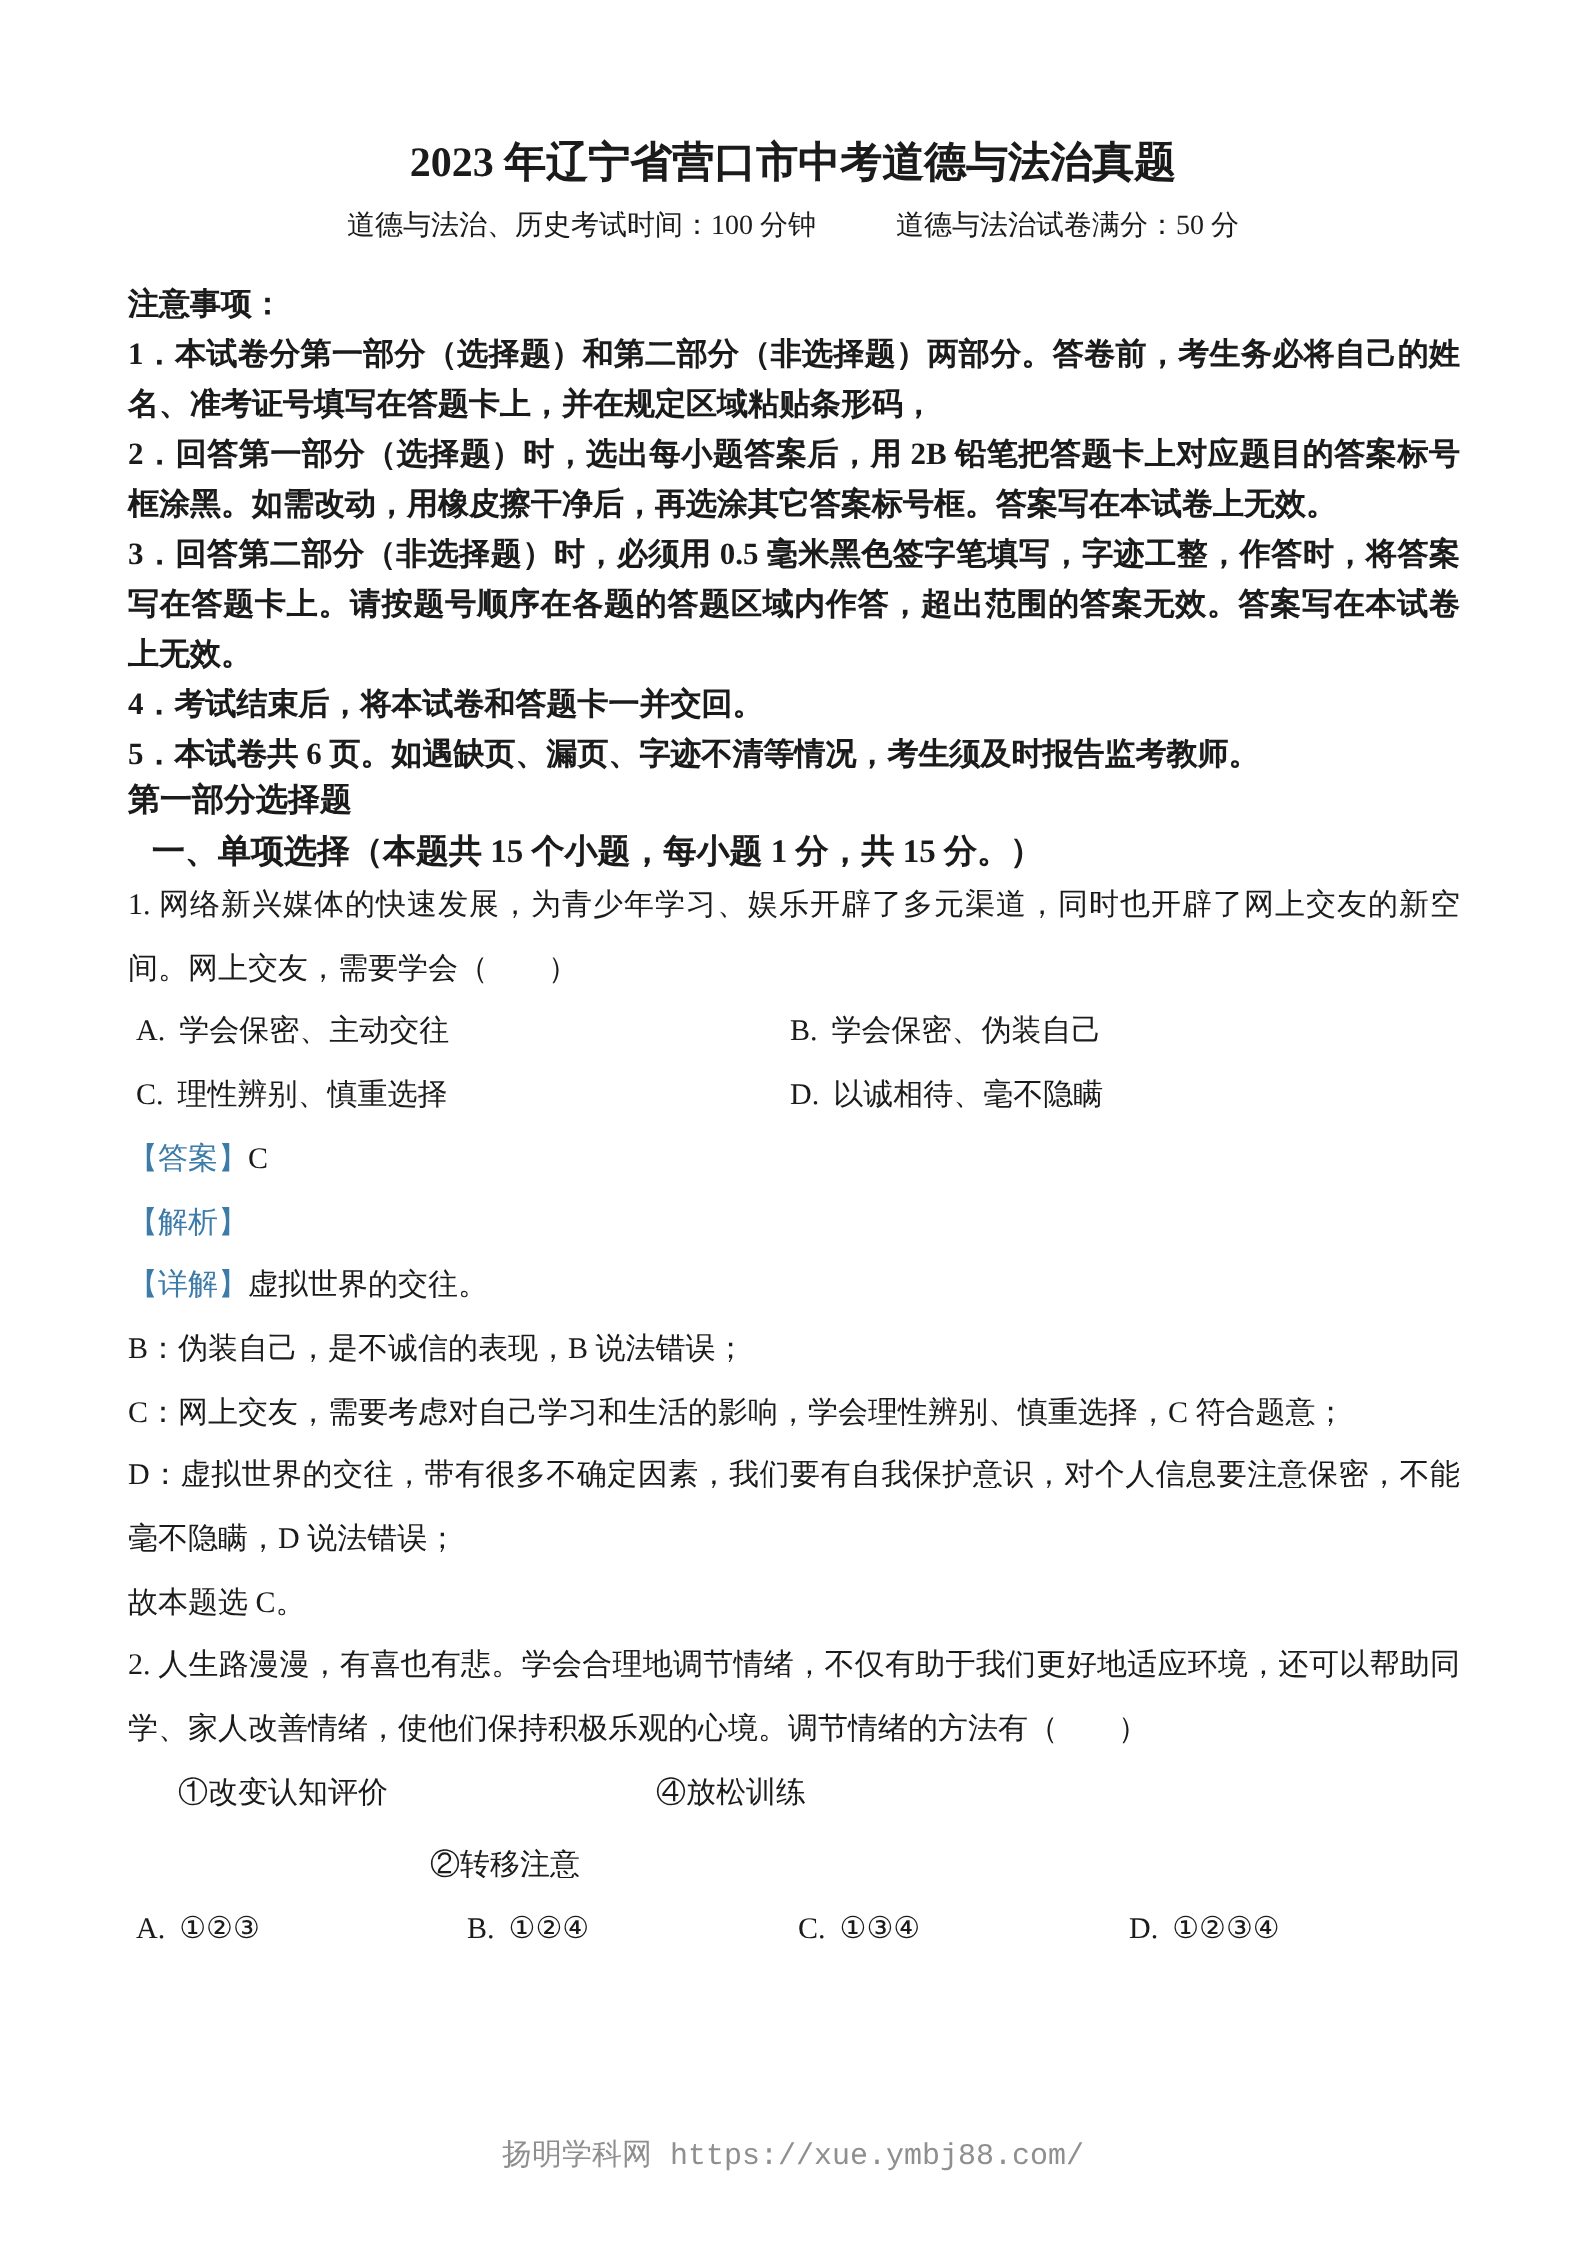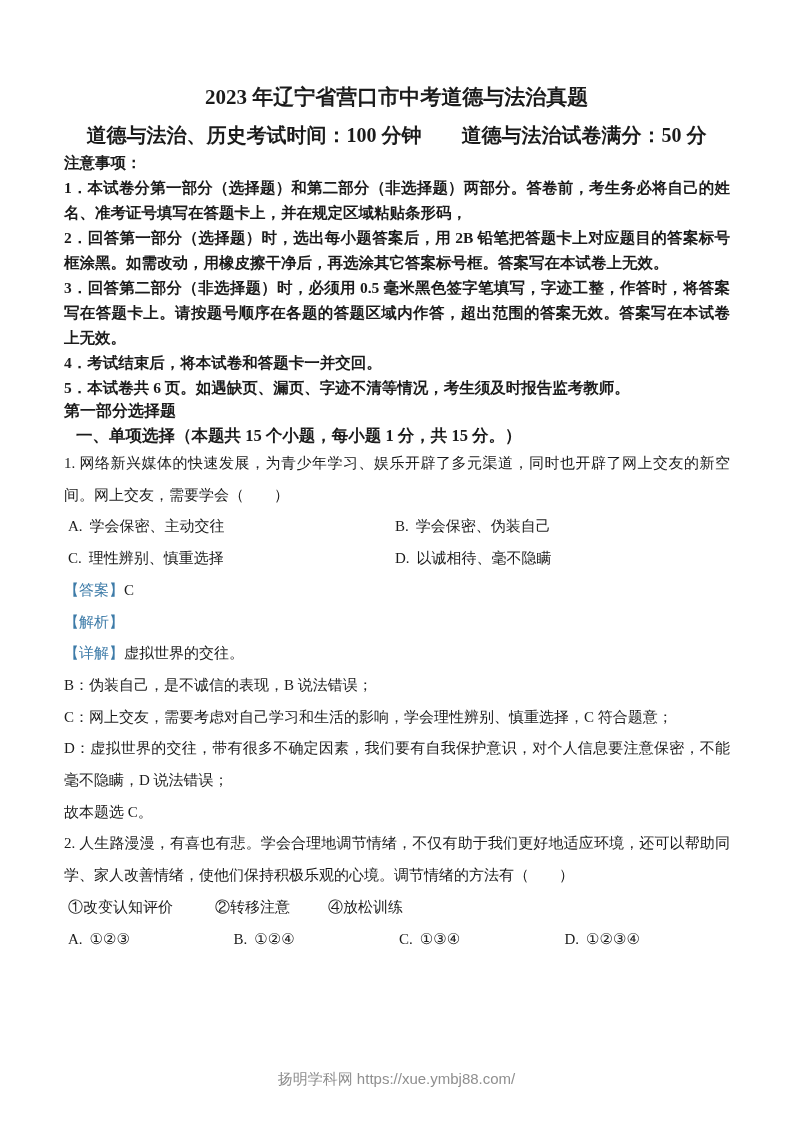--- a/index.html
+++ b/index.html
@@ -8,58 +8,58 @@
     width: 793px; height: 1122px;
     background: #ffffff;
     color: #1b1b1b;
     font-family: "Liberation Serif", "DejaVu Serif", serif;
     position: relative;
     overflow: hidden;
   }
   .inner { padding: 0 63px 0 64px; }
 
   .title {
-    margin: 16px; padding-top: 69px;
+    margin: 0; padding-top: 69px;
     font-size: 21px; font-weight: 700;
     text-align: center; line-height: 24px;
   }
   .subtitle {
     margin-top: 10px;
     display: flex; justify-content: center; gap: 40px;
-    font-weight: 700; font-size: 20px; line-height: 21px;
+    font-weight: 400; font-size: 14px; line-height: 21px;
   }
   .notice {
-    margin-top: 4px;
+    margin-top: 16px;
     font-weight: 700; font-size: 15.5px; line-height: 25px;
     text-align: justify;
   }
   .notice p { margin: 0; }
   .part-heading {
     font-weight: 700; font-size: 16px;
     line-height: 21px;
   }
   .section-heading {
     margin-top: 2px;
     font-weight: 700; font-size: 16.5px; line-height: 25px; margin-left: 12px;
   }
   .qarea { font-size: 15px; line-height: 31.7px; }
   .qarea p { margin: 0; }
   .stem { text-align: justify; }
   .opt-row, .num-row { display: flex; padding-left: 4px; }
   .cols2 > .cell { width: 327px; }
   .cols4 > .cell { width: 166px; }
-  .num-row > .n1 { width: 147px; }
-  .num-row > .n2 { width: 113px; }
+  .num-row > .n1 { width: 147px; text-align: center; }
+  .num-row > .n2 { width: 113px; margin-top: 36px; }
   .num-row > .n3 { width: 136px; }
   .olabel { margin-right: 7px; }
   .blue { color: var(--accent_blue, #3d7ba8); }
   .footer {
     position: absolute; left: 0; top: 1068px; width: 100%;
     text-align: center;
-    font-family: Liberation Sans, sans-serif;
+    font-family: Liberation Mono, monospace;
     font-size: 15px; line-height: 22px;
     color: var(--footer_gray, #8f8f8f);
   }
 </style>
 </head>
 <body>
 
 <div class="page">
   <h1 class="title">2023 年辽宁省营口市中考道德与法治真题</h1>
 

